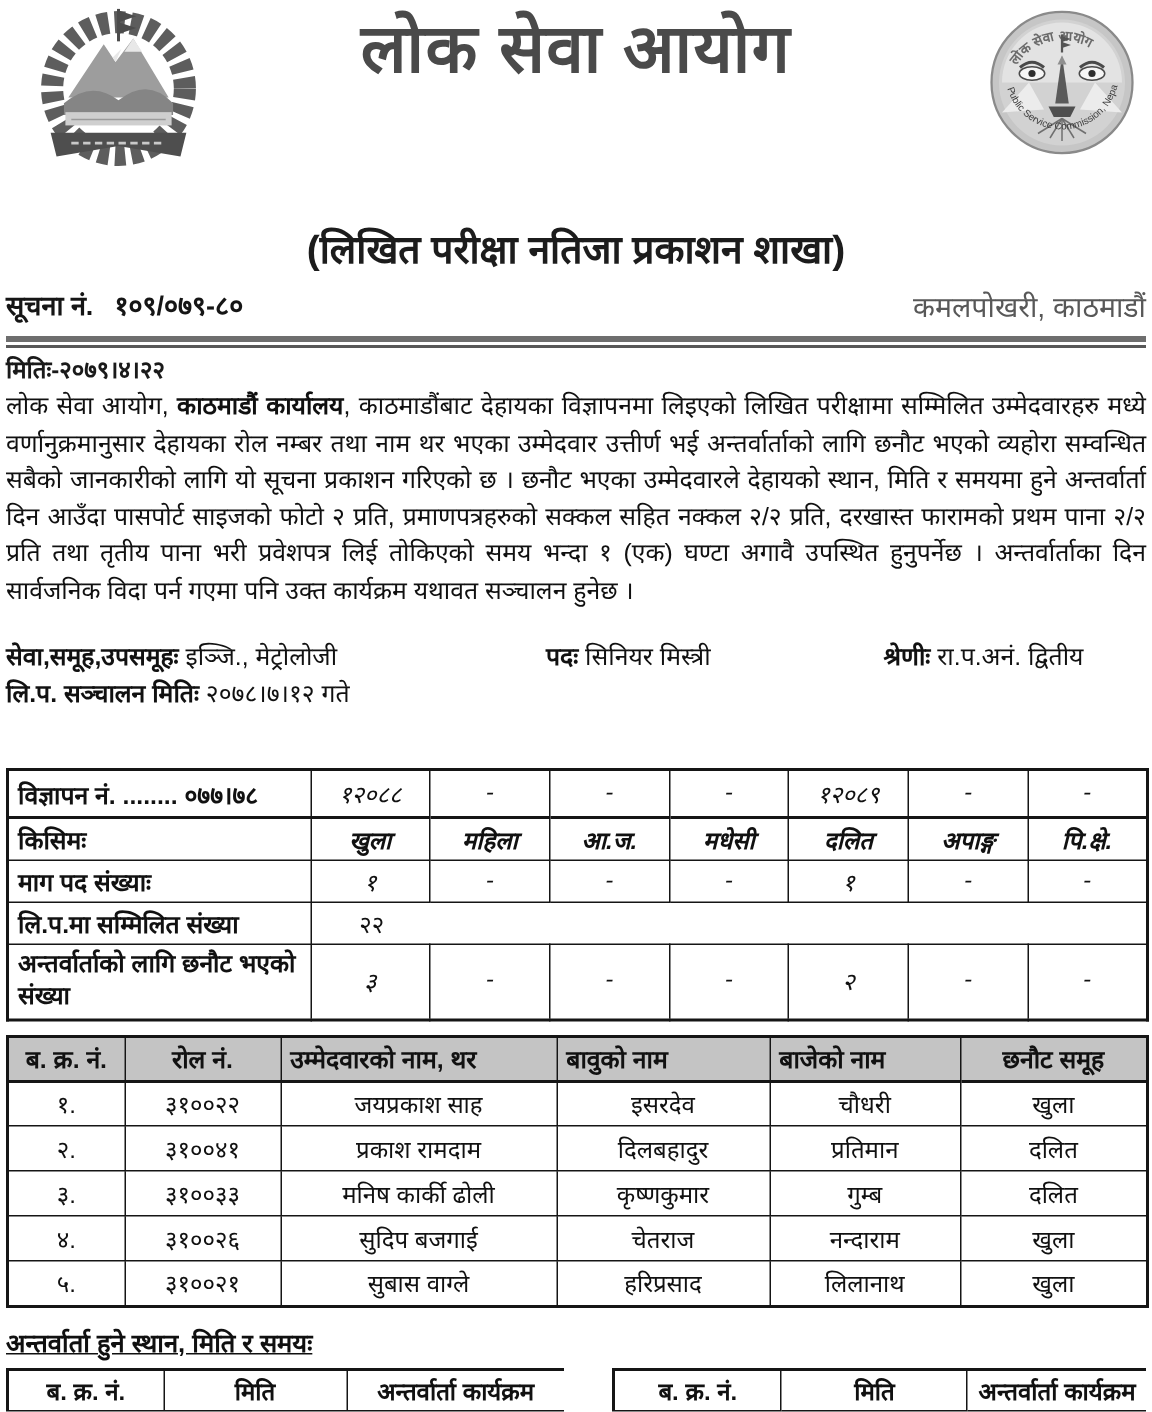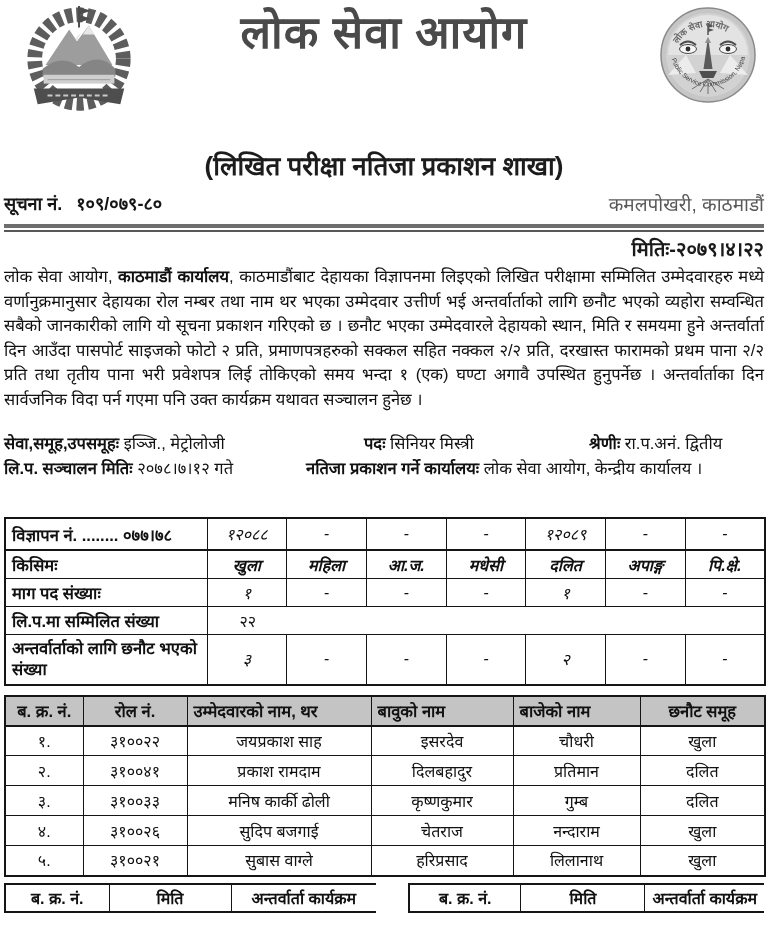--- a/index.html
+++ b/index.html
@@ -18,21 +18,21 @@
   .org-title { text-align:center; padding-top:2px; font-size:45px; line-height:62px;
                font-weight:700; color:#4a4a4a; letter-spacing:1px; }
   .dept-title { text-align:center; margin-top:16px; font-size:26px; font-weight:700; color:#1c1c1c; }
 
   
   .notice-row { display:flex; justify-content:space-between; align-items:flex-start; margin-top:8px; }
   .notice-left { font-size:18px; font-weight:700; color:#151515; }
   .notice-left .num { margin-left:14px; }
   .notice-loc { font-size:19px; color:#585858; }
   .dbl-rule { margin-top:7px; height:8px; border-top:4px solid #6e6e6e; border-bottom:2px solid #585858; }
-  .date-row { text-align:right; font-size:20px; font-weight:600; color:#1a1a1a; margin-top:3px; }
+  .date-row { text-align:left; font-size:16px; font-weight:600; color:#1a1a1a; margin-top:3px; }
 
   
   .body-para { margin-top:2px; font-size:16.5px; line-height:24.5px; text-align:justify; color:#101010; }
   .body-para .b { font-weight:700; }
 
   
   .details { margin-top:20px; font-size:16.5px; line-height:25px; }
   .d-row { display:flex; }
   .d-a { width:360px; } .d-b { width:225px; } .d-c { flex:1; }
   .d-a2 { width:302px; } .d-b2 { flex:1; }
@@ -160,24 +160,20 @@
       <div class="d-c">
         <span class="dl">श्रेणीः</span>
         <span class="dv">रा.प.अनं. द्वितीय</span>
       </div>
     </div>
     <div class="d-row">
       <div class="d-a2">
         <span class="dl">लि.प. सञ्चालन मितिः</span>
         <span class="dv">२०७८।७।१२ गते</span>
       </div>
-      <div class="d-b2">
-        <span class="dl">नतिजा प्रकाशन गर्ने कार्यालयः</span>
-        <span class="dv">लोक सेवा आयोग, केन्द्रीय कार्यालय ।</span>
-      </div>
     </div>
   </div>
 
   <table class="vtable">
     <colgroup>
         <col style="width:202px">
         <col span="7" style="width:79.7px">
       </colgroup>
     <tbody>
         <tr class="r-advert">
@@ -281,20 +277,21 @@
       <td class="c-center">५.</td>
       <td class="c-center">३१००२१</td>
       <td class="c-left">सुबास वाग्ले</td>
       <td class="c-left">हरिप्रसाद</td>
       <td class="c-left">लिलानाथ</td>
       <td class="c-center">खुला</td>
     </tr>
   </tbody>
     </table>
 
+  <div class="iv-heading">अन्तर्वार्ता हुने स्थान, मिति र समयः</div>
 
   <div class="sched-wrap">
     <div class="sched-clip">
       <table class="stable stable-l">
         <colgroup>
             <col style="width:104px">
             <col style="width:122px">
             <col style="width:146px">
           </colgroup>
         <tbody>

